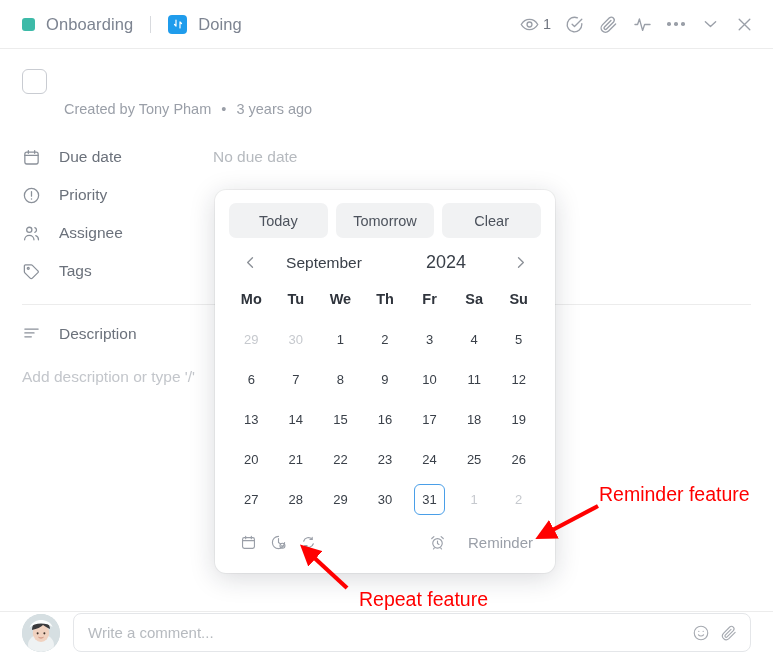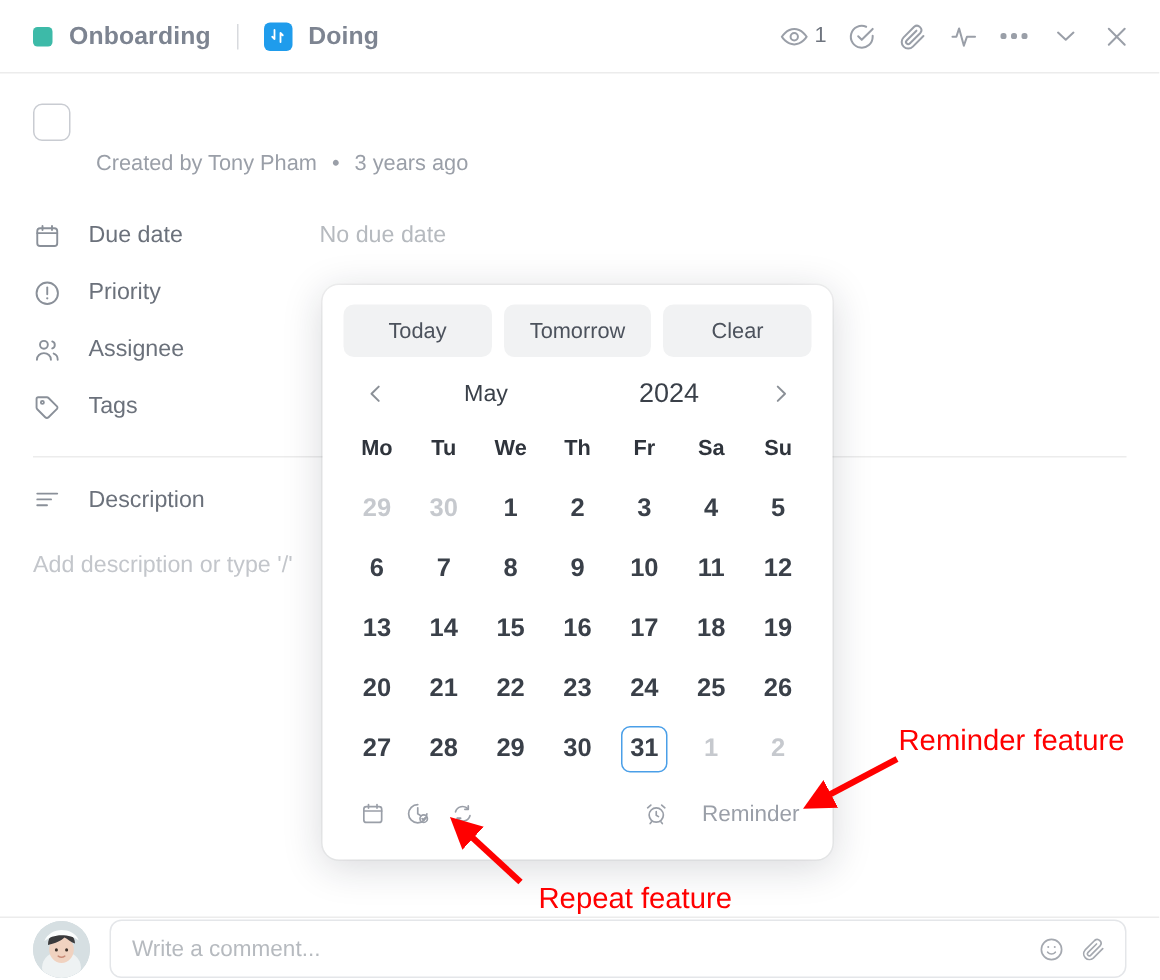--- a/index.html
+++ b/index.html
@@ -14,21 +14,21 @@
   }
 
   
   .topbar {
     height: 49px;
     display: flex; align-items: center;
     padding: 0 14px 0 22px;
     border-bottom: 1px solid #ececec;
     position: relative;
   }
-  .breadcrumb { display: flex; align-items: center; gap: 0; font-weight: bold; }
+  .breadcrumb { display: flex; align-items: center; gap: 0; }
   .list-swatch {
     width: 13px; height: 13px; border-radius: 3px;
     background: #3dbaa8; display: inline-block;
   }
   .crumb-label {
     font-size: 16.5px; color: #7d8491; margin-left: 11px; letter-spacing: .1px;
   }
   .crumb-sep {
     width: 1px; height: 17px; background: #d8dade; margin: 0 17px;
   }
@@ -121,21 +121,21 @@
     text-align: center; font-size: 14.5px; font-weight: bold; color: #2f343c;
     padding: 7px 0 12px 0;
   }
   .dp-cell {
     display: flex; align-items: center; justify-content: center;
     height: 40px; cursor: pointer;
   }
   .dp-cell span {
     display: flex; align-items: center; justify-content: center;
     width: 31px; height: 31px; border-radius: 6px;
-    font-size: 17px; color: #3a4049; font-weight: bold;
+    font-size: 13px; color: #3a4049;
   }
   .dp-cell.muted span { color: #c6c9ce; }
   .dp-cell.today span { border: 1.4px solid #4a9fe8; }
   .dp-foot {
     display: flex; align-items: center; padding: 10px 4px 4px 4px;
   }
   .dp-foot .fi {
     width: 30px; height: 26px; display: flex; align-items: center; justify-content: center;
     color: #9a9fa8; cursor: pointer;
   }
@@ -312,21 +312,21 @@
     <button>Tomorrow</button>
     <button>Clear</button>
   </div>
 
   <div class="dp-nav">
     <span class="dp-arrow">
       <svg width="17" height="17" viewBox="0 0 24 24" fill="none" stroke="currentColor" stroke-width="1.9" stroke-linecap="round" stroke-linejoin="round">
         <path d="M14.8 5.3L8 12l6.8 6.7"></path>
       </svg>
     </span>
-    <span class="dp-month">May</span>
+    <span class="dp-month">September</span>
     <span class="dp-year">2024</span>
     <span class="dp-arrow">
       <svg width="17" height="17" viewBox="0 0 24 24" fill="none" stroke="currentColor" stroke-width="1.9" stroke-linecap="round" stroke-linejoin="round">
         <path d="M9.2 5.3L16 12l-6.8 6.7"></path>
       </svg>
     </span>
   </div>
 
   <div class="dp-grid">
     <div class="wd">Mo</div>

